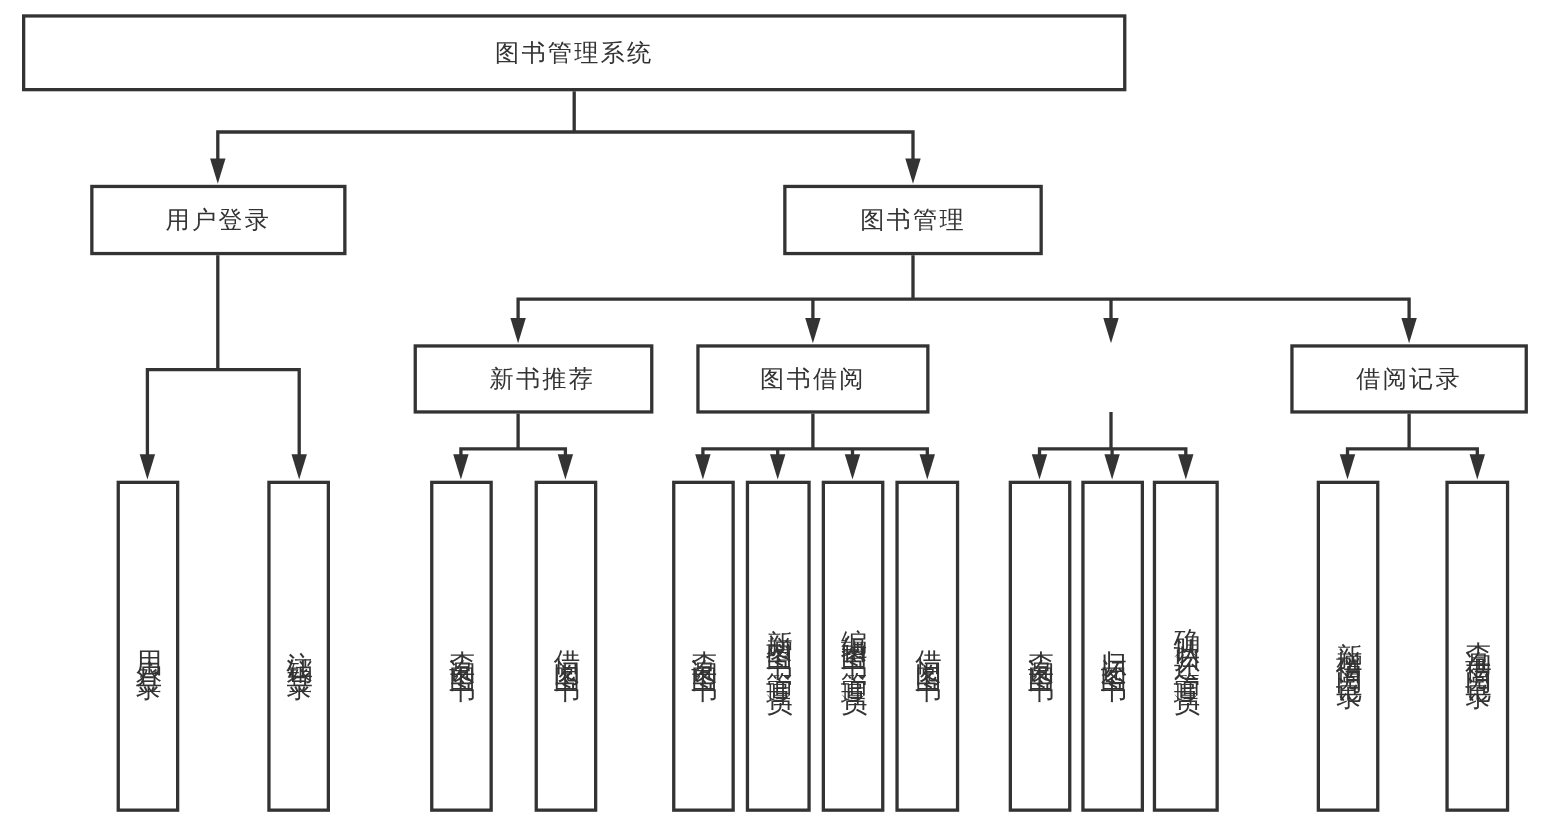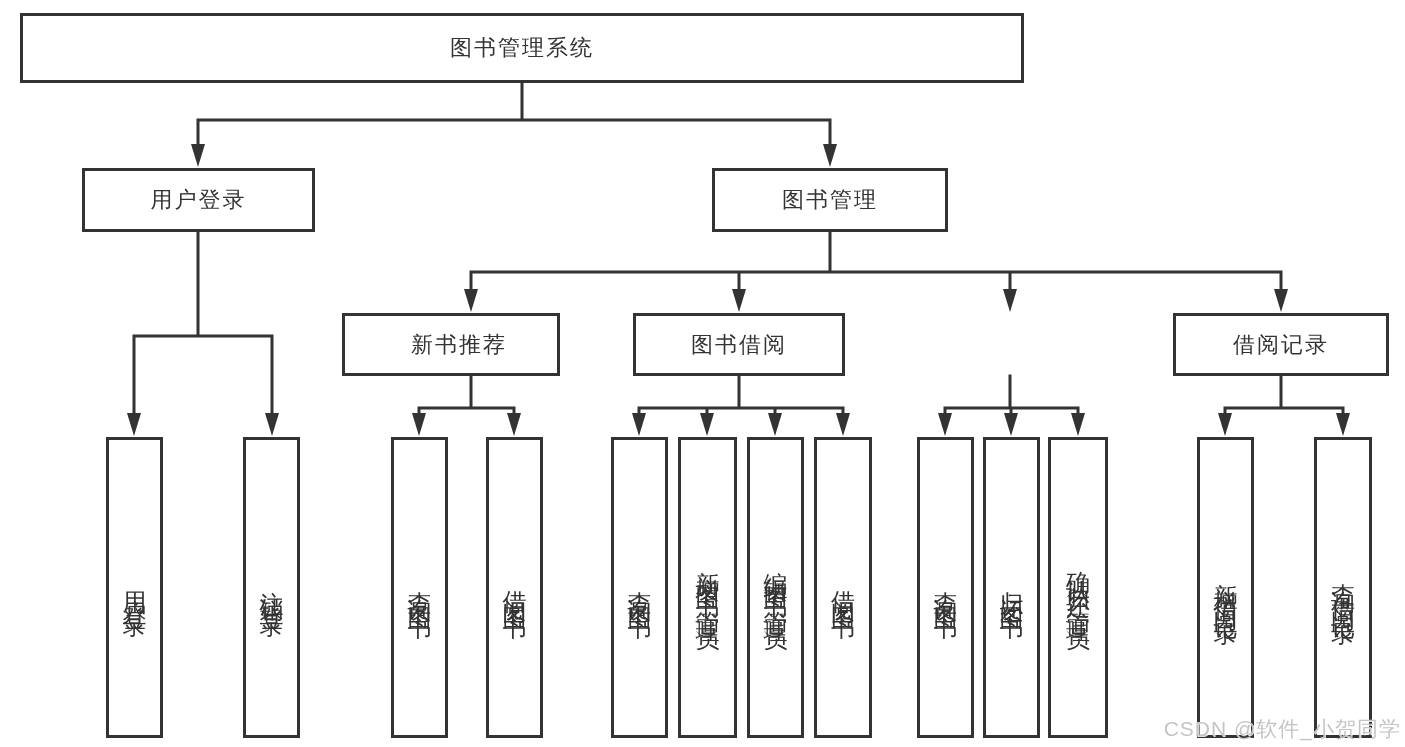--- a/index.html
+++ b/index.html
@@ -36,21 +36,21 @@
   .box .hlabel {
     font-size: 22px;
     letter-spacing: 2px;
     color: #333333;
     white-space: nowrap;
   }
   .root  { left: 20px;  top: 13px;  width: 1004px; height: 70px; }
   .l2a   { left: 82px;  top: 168px; width: 233px;  height: 64px; }
   .l2b   { left: 712px; top: 168px; width: 236px;  height: 64px; }
   .l3    { top: 313px; height: 63px; }
-  .l3a   { left: 342px;  width: 218px; padding-left: 16px; }
+  .l3a   { left: 376px;  width: 218px; padding-left: 16px; }
   .l3b   { left: 633px;  width: 212px; }
   .l3c   { left: 903px;  width: 214px; }
   .l3d   { left: 1173px; width: 216px; }
   .leaf  { top: 437px; height: 301px; }
   .vtext {
     writing-mode: vertical-rl;
     font-size: 24px;
     letter-spacing: 8px;
     color: #333333;
     line-height: 1;
@@ -177,15 +177,14 @@
     <span class="vtext">确认归还（管理员）</span>
   </div>
 
   <div class="box leaf" style="left:1197px;width:57px">
     <span class="vtext">新增借阅记录</span>
   </div>
   <div class="box leaf" style="left:1314px;width:58px">
     <span class="vtext">查询借阅记录</span>
   </div>
 
-  <div class="watermark">CSDN @软件_小贺同学</div>
 
 </div>
 
 </body></html>

